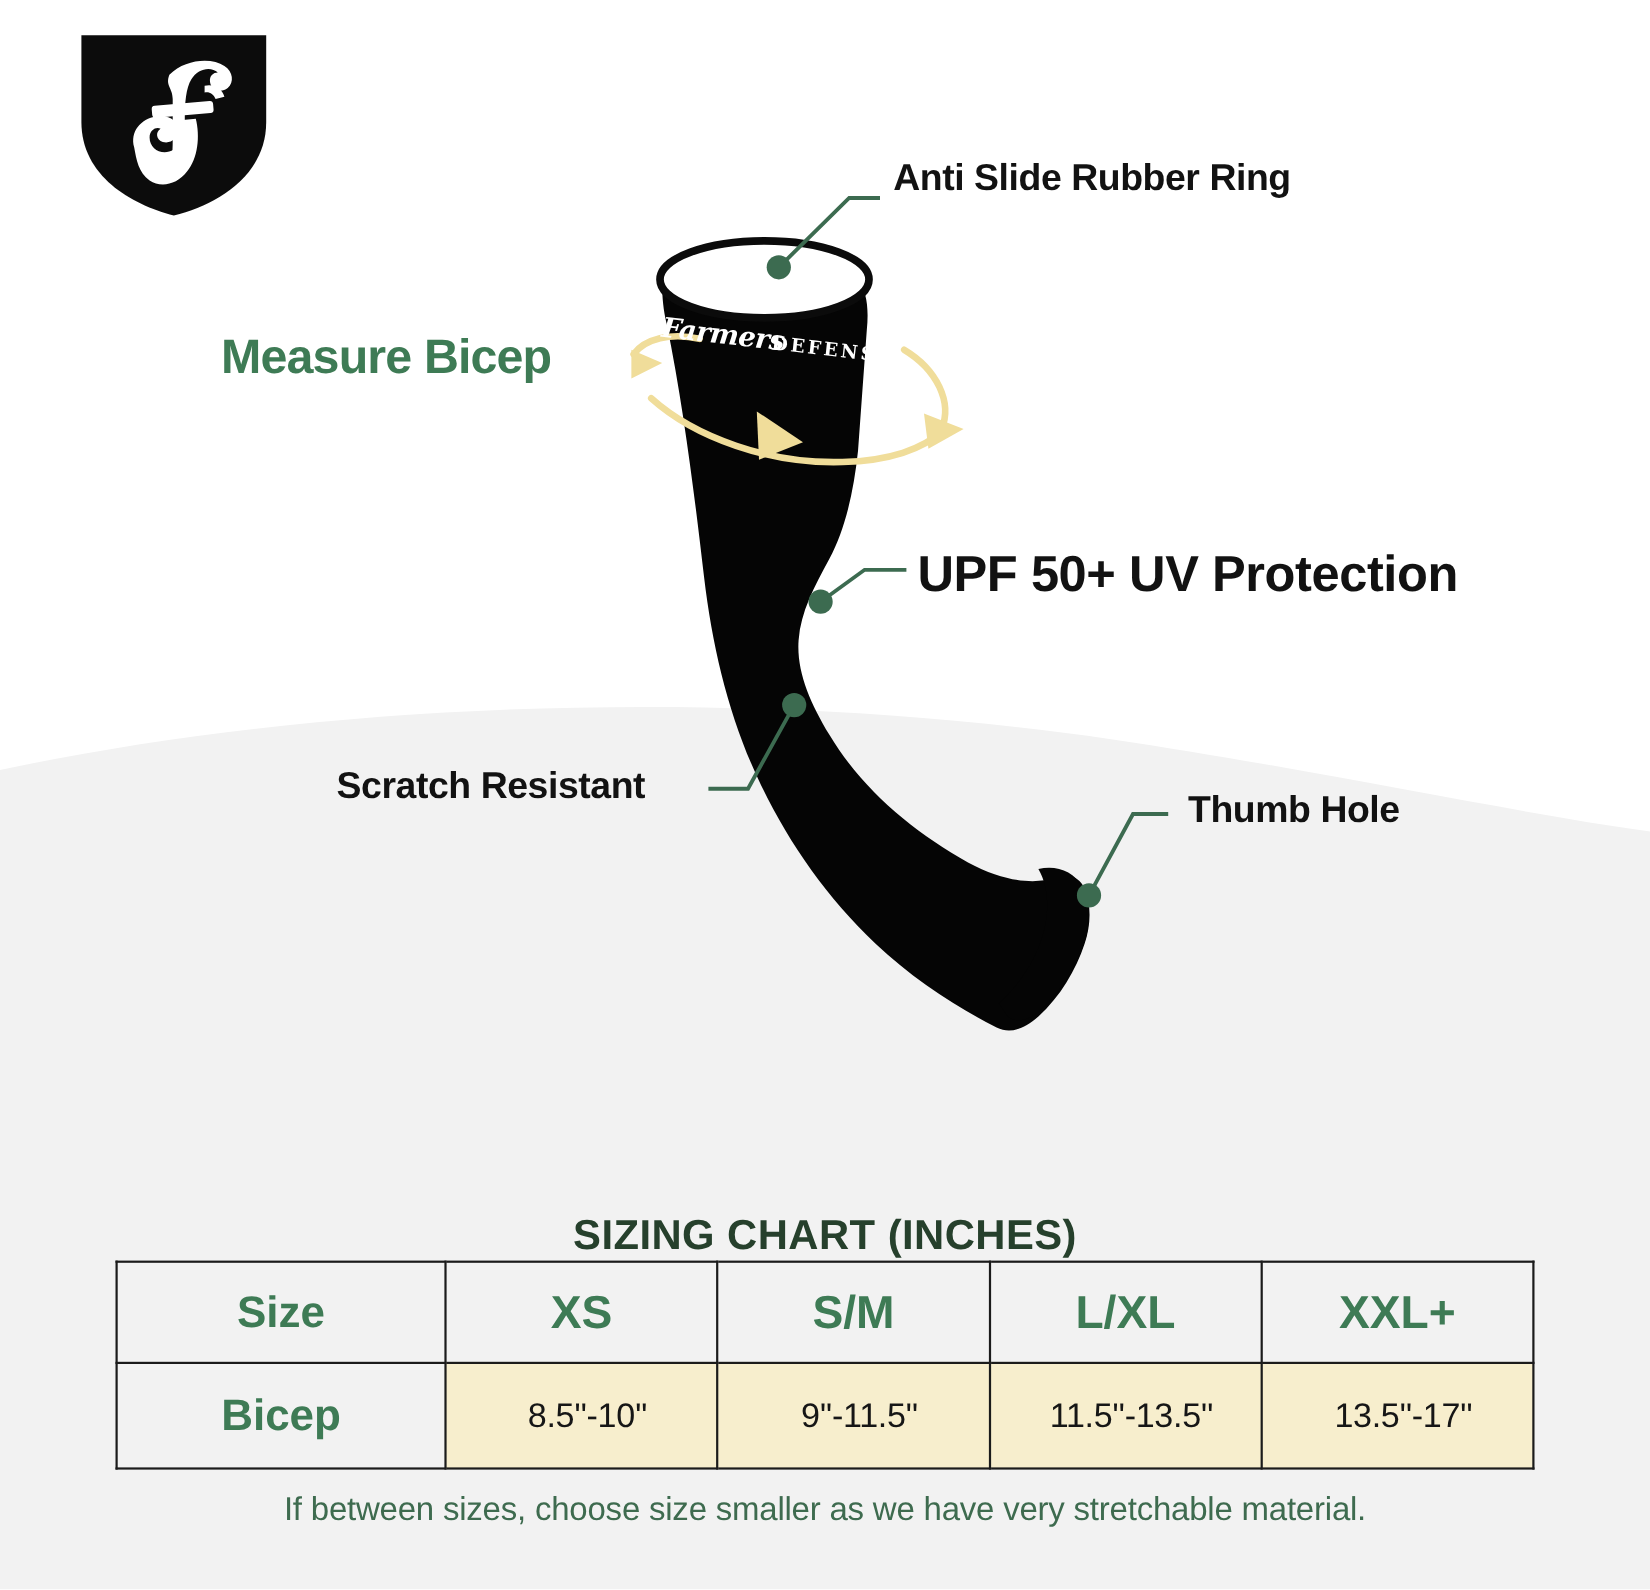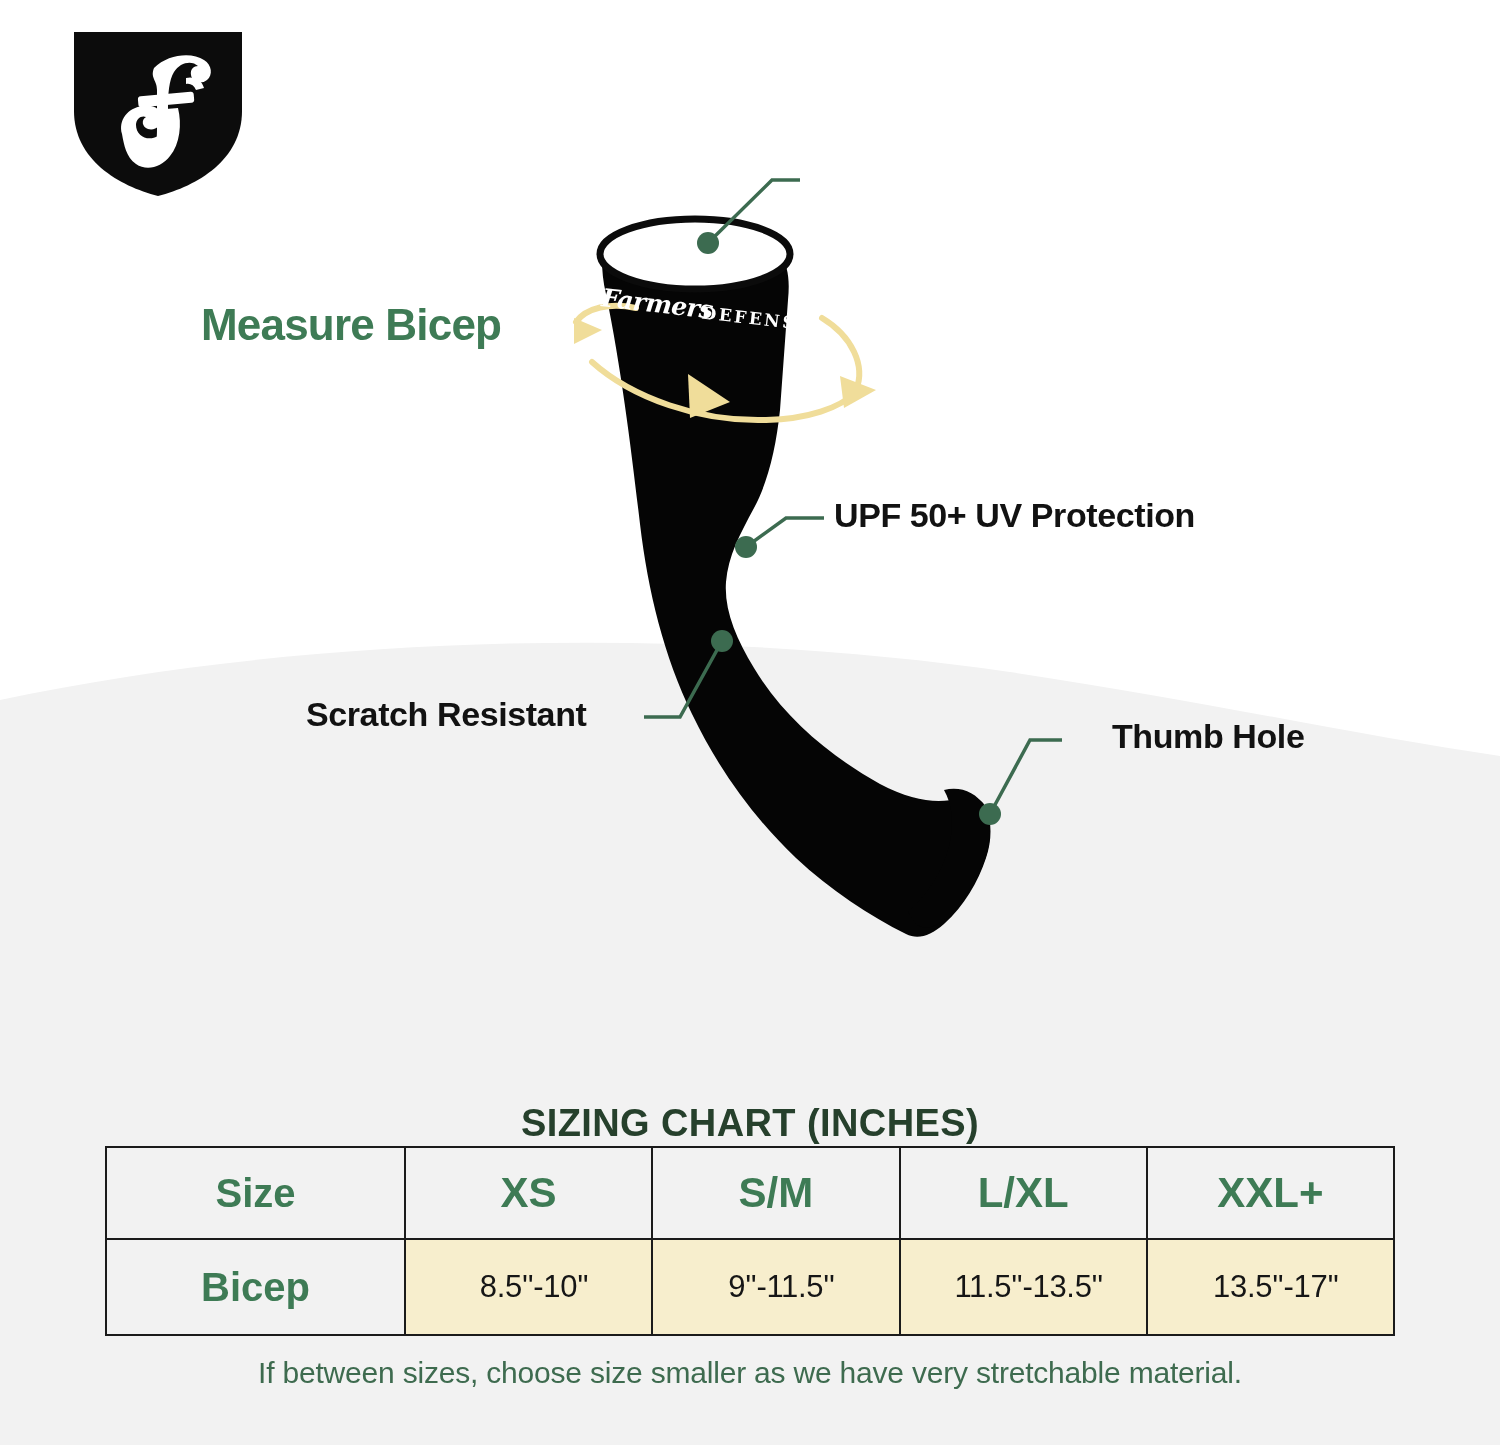--- a/index.html
+++ b/index.html
@@ -56,23 +56,23 @@
   
   .callout {
     position: absolute;
     font-weight: bold;
     color: #121212;
     letter-spacing: -0.4px;
     white-space: nowrap;
     line-height: 1;
   }
   .callout.anti-slide { left: 812px; top: 145px;  font-size: 34px; }
-  .callout.upf        { left: 834px; top: 498px;  font-size: 34px; }
+  .callout.upf        { left: 834px; top: 498px;  font-size: 46px; }
   .callout.scratch    { left: 306px; top: 697px;  font-size: 34px; }
-  .callout.thumb      { left: 1112px; top: 719px; font-size: 34px; }
+  .callout.thumb      { left: 1080px; top: 719px; font-size: 34px; }
 
   .callout.measure {
     left: 201px;
     top: 303px;
     font-size: 44px;
     color: #3e7b55;
     letter-spacing: -0.8px;
   }
 
   
@@ -290,20 +290,21 @@
       <path d="M990 814 L1030 740 L1062 740"></path>
     </g>
     <g fill="#3c6b50">
       <circle cx="708" cy="243" r="11"></circle>
       <circle cx="746" cy="547" r="11"></circle>
       <circle cx="722" cy="641" r="11"></circle>
       <circle cx="990" cy="814" r="11"></circle>
     </g>
   </svg>
 
+  <div class="callout anti-slide">Anti Slide Rubber Ring</div>
   <div class="callout upf">UPF 50+ UV Protection</div>
   <div class="callout scratch">Scratch Resistant</div>
   <div class="callout thumb">Thumb Hole</div>
 
   <div class="callout measure">Measure Bicep</div>
 
   <div class="chart-title">SIZING CHART (INCHES)</div>
 
   <table class="size-table">
     <tbody>

